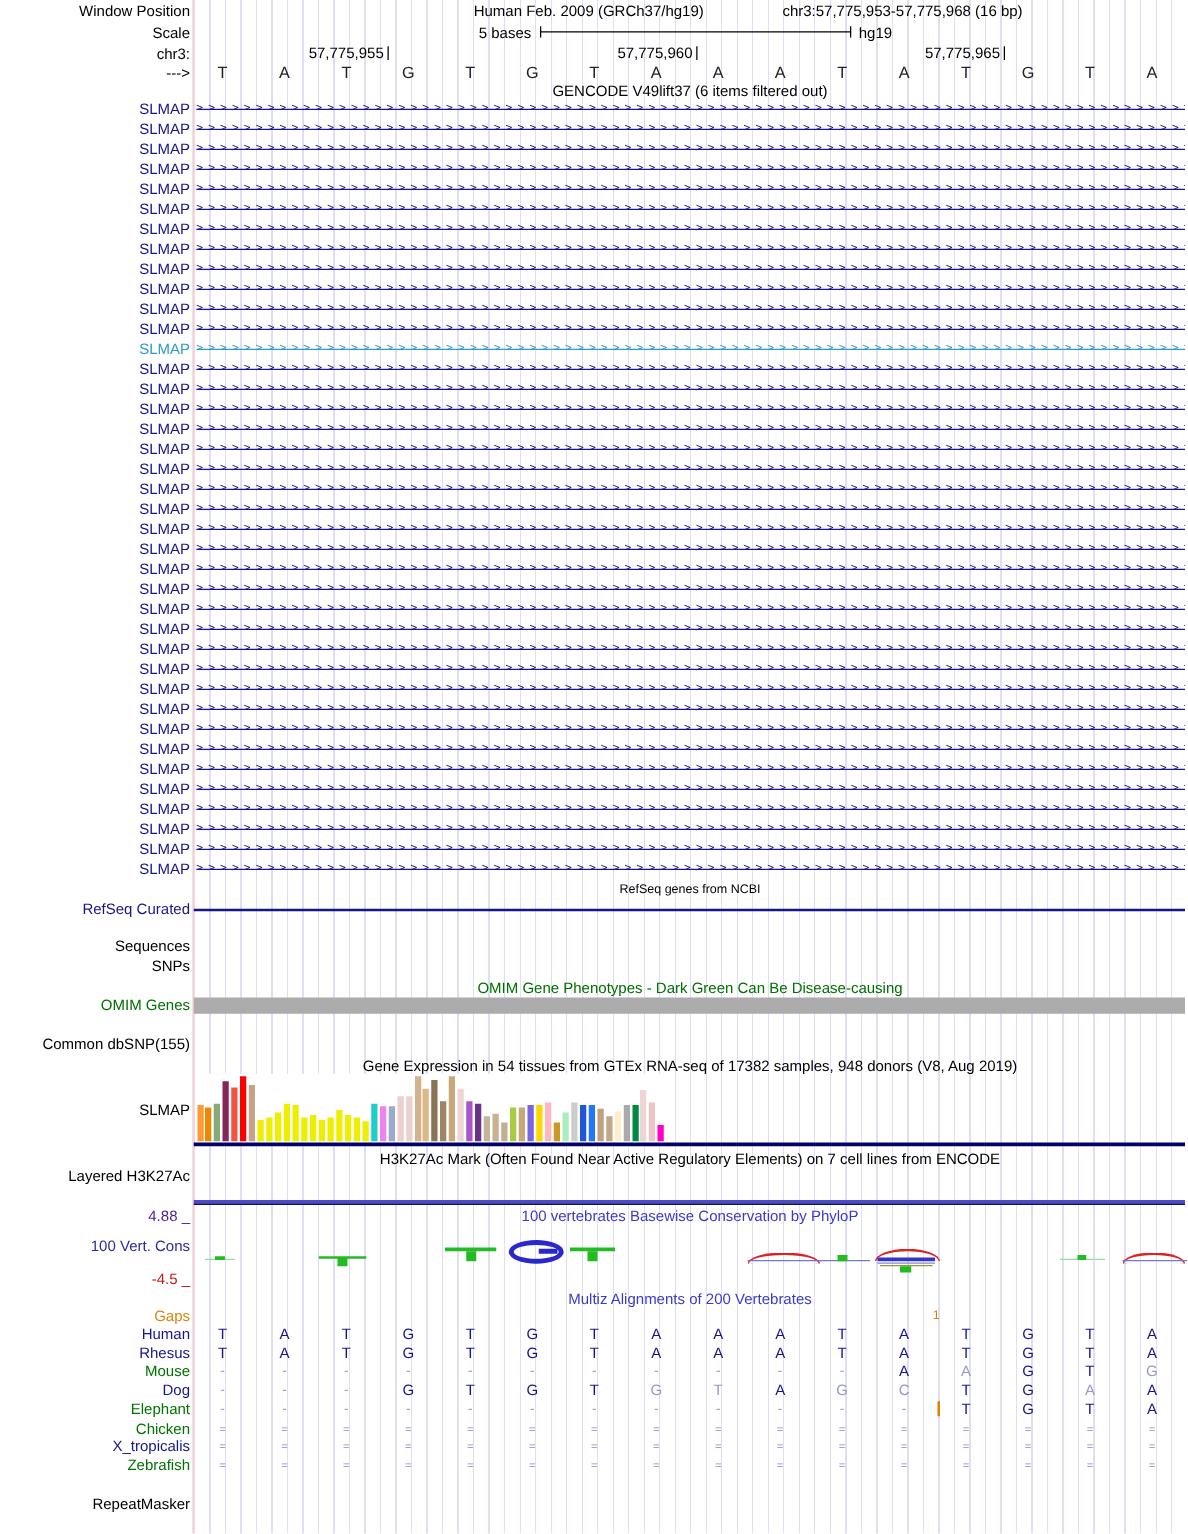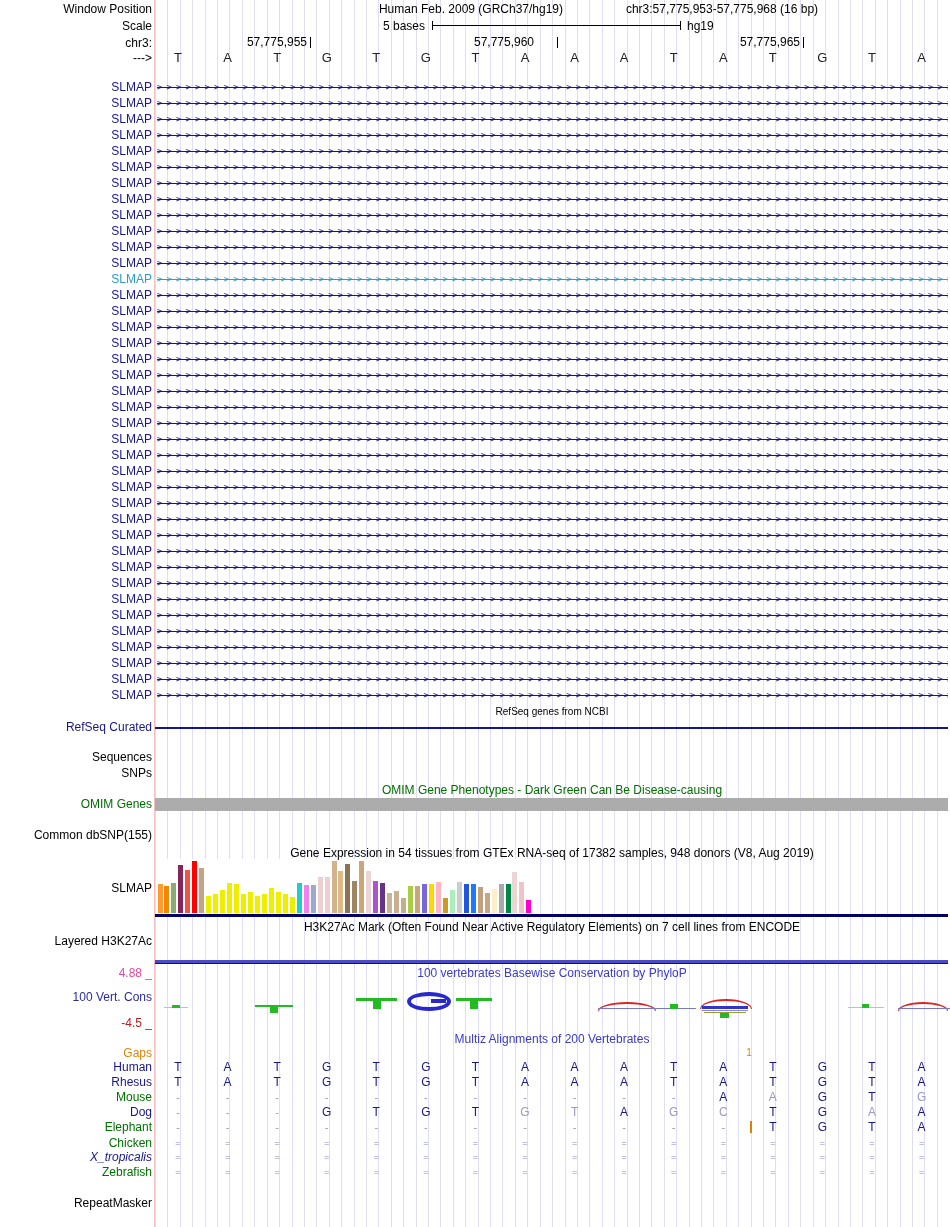--- a/index.html
+++ b/index.html
@@ -46,21 +46,21 @@
 
   <div class="abs ttl12" style="left:300px;width:125px;top:19px;text-align:right;z-index:3">5 bases</div>
   <div class="abs" style="left:432px;top:25px;width:248px;height:1px;background:#000;z-index:3"></div>
   <div class="abs" style="left:432px;top:21px;width:1px;height:9px;background:#000;z-index:3"></div>
   <div class="abs" style="left:680px;top:21px;width:1px;height:9px;background:#000;z-index:3"></div>
   <div class="abs ttl12" style="left:687px;top:19px;z-index:3">hg19</div>
 
   <div id="ruler-ticks">
       <div style="position: absolute; left: 207px; top: 36px; width: 100px; text-align: right; font-size: 12px; height: 13px; line-height: 13px; z-index: 3;">57,775,955</div>
       <div class="tick" style="position: absolute; left: 310px; top: 37px;"></div>
-      <div style="position: absolute; left: 454px; top: 36px; width: 100px; text-align: center; font-size: 12px; height: 13px; line-height: 13px; z-index: 3;">57,775,960</div>
+      <div style="position: absolute; left: 454px; top: 36px; width: 100px; text-align: right; font-size: 12px; height: 13px; line-height: 13px; z-index: 3;">57,775,960</div>
       <div class="tick" style="position: absolute; left: 557px; top: 37px;"></div>
       <div style="position: absolute; left: 700px; top: 36px; width: 100px; text-align: right; font-size: 12px; height: 13px; line-height: 13px; z-index: 3;">57,775,965</div>
       <div class="tick" style="position: absolute; left: 803px; top: 37px;"></div>
     </div>
   <div id="sequence-row">
       <div class="seq-cell abs" style="position: absolute; left: 168px; top: 51px; color: rgb(34, 34, 34);">T</div>
       <div class="seq-cell abs" style="position: absolute; left: 217.57px; top: 51px; color: rgb(34, 34, 34);">A</div>
       <div class="seq-cell abs" style="position: absolute; left: 267.14px; top: 51px; color: rgb(34, 34, 34);">T</div>
       <div class="seq-cell abs" style="position: absolute; left: 316.71px; top: 51px; color: rgb(34, 34, 34);">G</div>
       <div class="seq-cell abs" style="position: absolute; left: 366.28px; top: 51px; color: rgb(34, 34, 34);">T</div>
@@ -70,20 +70,21 @@
       <div class="seq-cell abs" style="position: absolute; left: 564.56px; top: 51px; color: rgb(34, 34, 34);">A</div>
       <div class="seq-cell abs" style="position: absolute; left: 614.13px; top: 51px; color: rgb(34, 34, 34);">A</div>
       <div class="seq-cell abs" style="position: absolute; left: 663.7px; top: 51px; color: rgb(34, 34, 34);">T</div>
       <div class="seq-cell abs" style="position: absolute; left: 713.27px; top: 51px; color: rgb(34, 34, 34);">A</div>
       <div class="seq-cell abs" style="position: absolute; left: 762.84px; top: 51px; color: rgb(34, 34, 34);">T</div>
       <div class="seq-cell abs" style="position: absolute; left: 812.41px; top: 51px; color: rgb(34, 34, 34);">G</div>
       <div class="seq-cell abs" style="position: absolute; left: 861.98px; top: 51px; color: rgb(34, 34, 34);">T</div>
       <div class="seq-cell abs" style="position: absolute; left: 911.55px; top: 51px; color: rgb(34, 34, 34);">A</div>
     </div>
 
+  <div class="abs ttl ttl12" style="top:66px">GENCODE V49lift37 (6 items filtered out)</div>
   <div id="gencode-rows">
       <div style="position: absolute; left: 0px; top: 79px; width: 950px; height: 16px; z-index: 2;">
         <div class="gene-label" style="position: absolute; color: rgb(22, 22, 139);">SLMAP</div>
         <div class="gene-track" style="position: absolute;">
           <div class="gene-line" style="position: absolute; background: rgb(22, 22, 139);"></div>
           <div class="gene-chev" style="position: absolute; color: rgb(22, 22, 139);">&gt;&gt;&gt;&gt;&gt;&gt;&gt;&gt;&gt;&gt;&gt;&gt;&gt;&gt;&gt;&gt;&gt;&gt;&gt;&gt;&gt;&gt;&gt;&gt;&gt;&gt;&gt;&gt;&gt;&gt;&gt;&gt;&gt;&gt;&gt;&gt;&gt;&gt;&gt;&gt;&gt;&gt;&gt;&gt;&gt;&gt;&gt;&gt;&gt;&gt;&gt;&gt;&gt;&gt;&gt;&gt;&gt;&gt;&gt;&gt;&gt;&gt;&gt;&gt;&gt;&gt;&gt;&gt;&gt;&gt;&gt;&gt;&gt;&gt;&gt;&gt;&gt;&gt;&gt;&gt;&gt;&gt;&gt;&gt;&gt;&gt;&gt;&gt;&gt;&gt;&gt;&gt;&gt;&gt;&gt;</div>
         </div>
       </div>
       <div style="position: absolute; left: 0px; top: 95px; width: 950px; height: 16px; z-index: 2;">
         <div class="gene-label" style="position: absolute; color: rgb(22, 22, 139);">SLMAP</div>
@@ -425,21 +426,21 @@
       <div class="bar" style="position: absolute; left: 519.42px; top: 882px; width: 5px; height: 31px; background: rgb(238, 197, 197);"></div>
       <div class="bar" style="position: absolute; left: 526.38px; top: 900px; width: 5px; height: 13px; background: rgb(255, 0, 204);"></div>
     </div>
   <div class="abs" style="left:155px;top:914px;width:793px;height:3px;background:#000066;z-index:4"></div>
 
   <div class="abs ttl ttl12" style="top:920px">H3K27Ac Mark (Often Found Near Active Regulatory Elements) on 7 cell lines from ENCODE</div>
   <div class="mlabel" style="top:934px">Layered H3K27Ac</div>
   <div class="abs" style="left:155px;top:960px;width:793px;height:3px;background:#4B4BC8;border-bottom:1px solid #141452;z-index:2"></div>
 
   <div class="abs ttl ttl12" style="top:966px;color:#3A3ACA">100 vertebrates Basewise Conservation by PhyloP</div>
-  <div class="mlabel" style="top:966px;color:#ec4899">4.88 _</div>
+  <div class="mlabel" style="top:966px;color:#4c1d95">4.88 _</div>
   <div class="mlabel" style="top:990px;color:#2B2B9B">100 Vert. Cons</div>
   <div class="mlabel" style="top:1016px;color:#b91c1c">-4.5 _</div>
   <div id="phylop-glyphs">
       <div style="position: absolute; left: 164px; top: 1007px; width: 24px; height: 1px; background: rgb(154, 219, 154); z-index: 3;"></div>
       <div style="position: absolute; left: 172px; top: 1005px; width: 8px; height: 3px; background: rgb(34, 187, 34); z-index: 3;"></div>
       <div style="position: absolute; left: 255px; top: 1005px; width: 38px; height: 2px; background: rgb(34, 187, 34); z-index: 3;"></div>
       <div style="position: absolute; left: 270px; top: 1006px; width: 8px; height: 7px; background: rgb(34, 187, 34); z-index: 3;"></div>
       <div style="position: absolute; left: 356px; top: 998px; width: 41px; height: 3px; background: rgb(34, 187, 34); z-index: 3;"></div>
       <div style="position: absolute; left: 372.5px; top: 1001px; width: 8px; height: 8px; background: rgb(34, 187, 34); z-index: 3;"></div>
       <div style="position: absolute; left: 407px; top: 992px; width: 36px; height: 11px; border: 4px solid rgb(40, 40, 204); border-radius: 50%; z-index: 3;"></div>
@@ -576,21 +577,21 @@
         <div class="aln-cell" style="position: absolute; left: 564.56px; top: 0px; color: rgb(138, 138, 196); font-size: 9px;">=</div>
         <div class="aln-cell" style="position: absolute; left: 614.13px; top: 0px; color: rgb(138, 138, 196); font-size: 9px;">=</div>
         <div class="aln-cell" style="position: absolute; left: 663.7px; top: 0px; color: rgb(138, 138, 196); font-size: 9px;">=</div>
         <div class="aln-cell" style="position: absolute; left: 713.27px; top: 0px; color: rgb(138, 138, 196); font-size: 9px;">=</div>
         <div class="aln-cell" style="position: absolute; left: 762.84px; top: 0px; color: rgb(138, 138, 196); font-size: 9px;">=</div>
         <div class="aln-cell" style="position: absolute; left: 812.41px; top: 0px; color: rgb(138, 138, 196); font-size: 9px;">=</div>
         <div class="aln-cell" style="position: absolute; left: 861.98px; top: 0px; color: rgb(138, 138, 196); font-size: 9px;">=</div>
         <div class="aln-cell" style="position: absolute; left: 911.55px; top: 0px; color: rgb(138, 138, 196); font-size: 9px;">=</div>
       </div>
       <div style="position: absolute; left: 0px; top: 1150px; width: 950px; height: 14px; z-index: 3;">
-        <div style="position: absolute; left: 0px; top: 0px; width: 152px; text-align: right; font-size: 12px; height: 14px; line-height: 14px; color: rgb(22, 22, 139); font-style: italic;">X_tropicalis</div>
+        <div style="position: absolute; left: 0px; top: 0px; width: 152px; text-align: right; font-size: 12px; height: 14px; line-height: 14px; color: rgb(22, 22, 139);">X_tropicalis</div>
         <div class="aln-cell" style="position: absolute; left: 168px; top: 0px; color: rgb(138, 138, 196); font-size: 9px;">=</div>
         <div class="aln-cell" style="position: absolute; left: 217.57px; top: 0px; color: rgb(138, 138, 196); font-size: 9px;">=</div>
         <div class="aln-cell" style="position: absolute; left: 267.14px; top: 0px; color: rgb(138, 138, 196); font-size: 9px;">=</div>
         <div class="aln-cell" style="position: absolute; left: 316.71px; top: 0px; color: rgb(138, 138, 196); font-size: 9px;">=</div>
         <div class="aln-cell" style="position: absolute; left: 366.28px; top: 0px; color: rgb(138, 138, 196); font-size: 9px;">=</div>
         <div class="aln-cell" style="position: absolute; left: 415.85px; top: 0px; color: rgb(138, 138, 196); font-size: 9px;">=</div>
         <div class="aln-cell" style="position: absolute; left: 465.42px; top: 0px; color: rgb(138, 138, 196); font-size: 9px;">=</div>
         <div class="aln-cell" style="position: absolute; left: 514.99px; top: 0px; color: rgb(138, 138, 196); font-size: 9px;">=</div>
         <div class="aln-cell" style="position: absolute; left: 564.56px; top: 0px; color: rgb(138, 138, 196); font-size: 9px;">=</div>
         <div class="aln-cell" style="position: absolute; left: 614.13px; top: 0px; color: rgb(138, 138, 196); font-size: 9px;">=</div>

